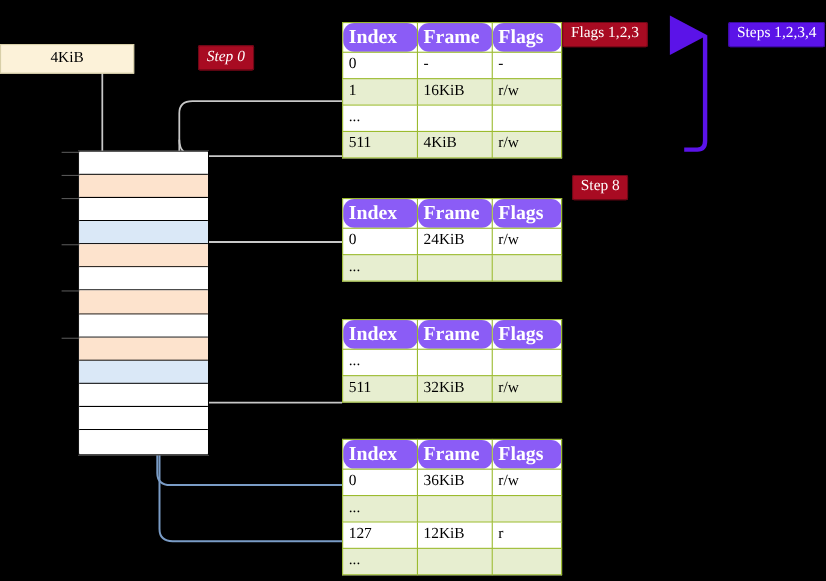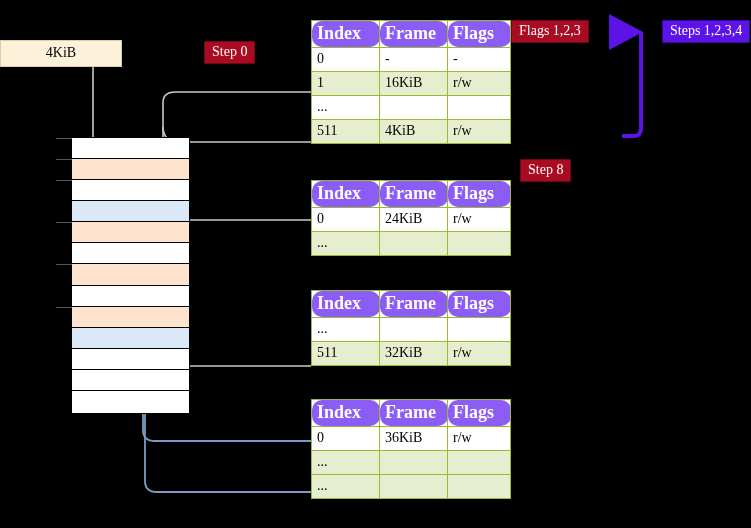--- a/index.html
+++ b/index.html
@@ -286,29 +286,34 @@
           <tr class="odd">
             <td class="col-index">0</td>
             <td class="col-frame">36KiB</td>
             <td class="col-flags">r/w</td>
           </tr>
           <tr class="even">
             <td class="col-index">...</td>
             <td class="col-frame"></td>
             <td class="col-flags"></td>
           </tr>
+          <tr class="odd">
+            <td class="col-index">127</td>
+            <td class="col-frame">12KiB</td>
+            <td class="col-flags">r</td>
+          </tr>
           <tr class="even">
             <td class="col-index">...</td>
             <td class="col-frame"></td>
             <td class="col-flags"></td>
           </tr>
         </tbody>
       </table>
     </div>
 
   <div id="badges-root">
-      <div class="badge red" style="left: 204px; top: 41px; background: rgb(168, 11, 34);">Step 0</div>
+      <div class="badge red" style="left: 180px; top: 41px; background: rgb(168, 11, 34); font-style: italic;">Step 0</div>
       <div class="badge red" style="left: 511px; top: 20px; background: rgb(168, 11, 34);">Flags 1,2,3</div>
       <div class="badge blue" style="left: 650px; top: 20px; background: rgb(91, 19, 232); margin-left: 12px;">Steps 1,2,3,4</div>
       <div class="badge red" style="left: 520px; top: 159px; background: rgb(168, 11, 34);">Step 8</div>
     </div>
 
 </div>
 
 </body></html>

